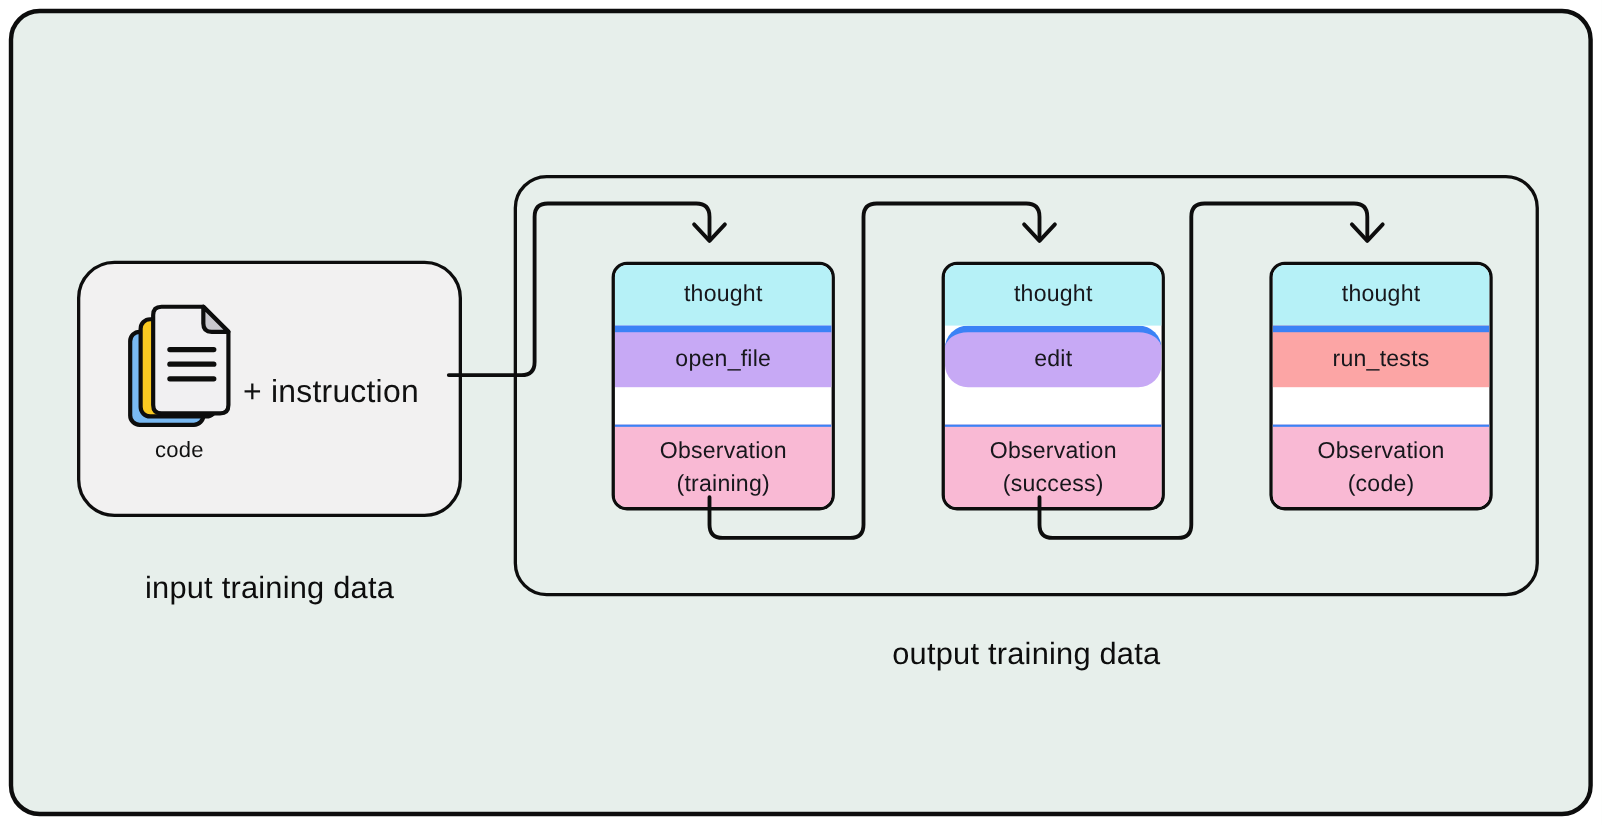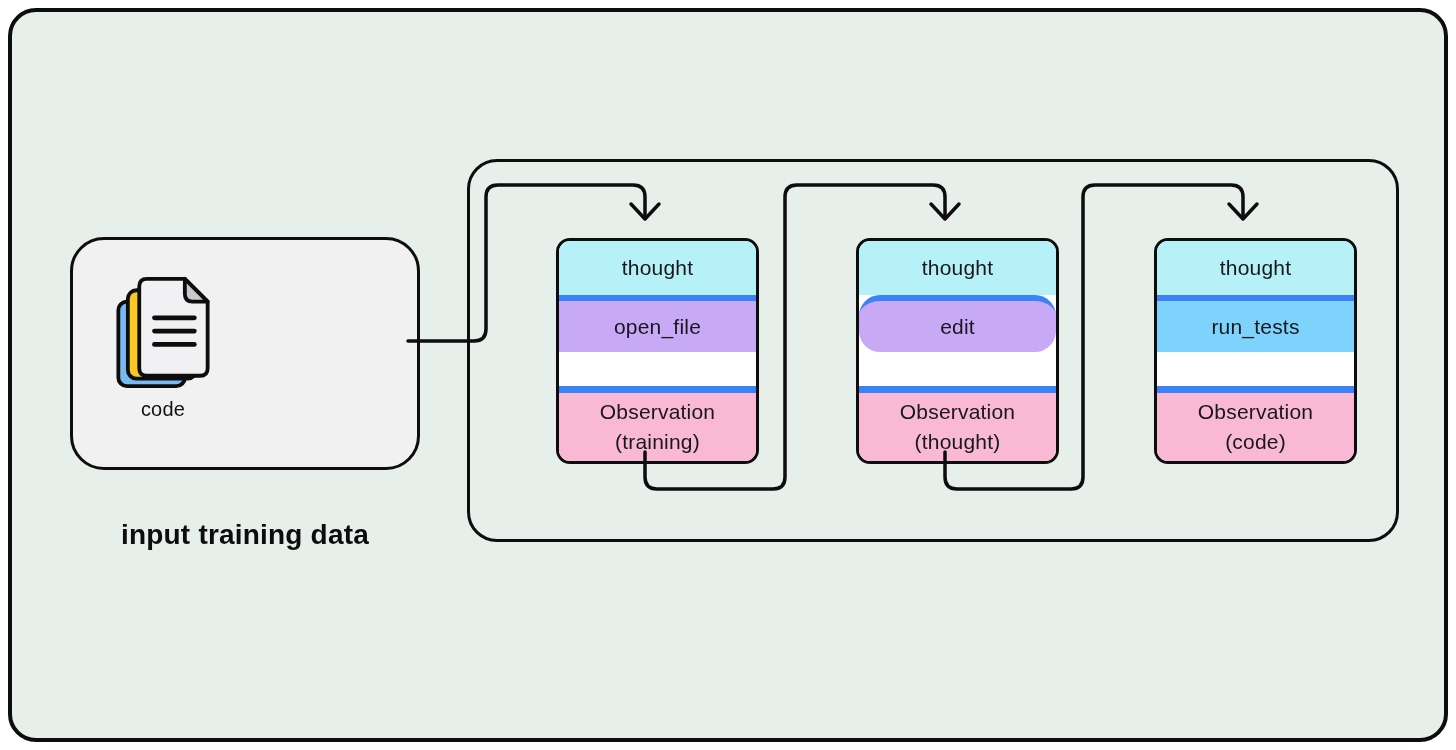--- a/index.html
+++ b/index.html
@@ -21,21 +21,21 @@
     position: absolute; left: 38px; top: 158px; width: 104px;
     text-align: center; font-size: 20px; color: #111; letter-spacing: 0.2px;
   }
   .instruction-label {
     position: absolute; left: 148px; top: 0; height: 233px; width: 192px;
     display: flex; align-items: center; justify-content: flex-start;
     font-size: 29px; color: #111; letter-spacing: 0.2px;
   }
 
   .caption {
-    position: absolute; font-size: 28px; font-weight: 700; color: #0d0d0d;
+    position: absolute; font-size: 28px; font-weight: 400; color: #0d0d0d;
     letter-spacing: 0.2px; text-align: center; white-space: nowrap;
   }
   .caption.input-caption  { left: 58px;  width: 350px; top: 507px; }
   .caption.output-caption { left: 455px; width: 932px; top: 567px; }
 
   
   .output-container {
     position: absolute; left: 455px; top: 147px; width: 932px; height: 383px;
     border: 3.5px solid #0d0d0d; border-radius: 30px; background: transparent;
   }
@@ -48,21 +48,21 @@
   }
   .card.c0 { left: 544px; }
   .card.c1 { left: 844px; }
   .card.c2 { left: 1142px; }
   .seg {
     display: flex; align-items: center; justify-content: center; text-align: center;
     font-size: 21px; color: #17171c; letter-spacing: 0.2px;
   }
   .seg.thought     { height: 66px; }
   .seg.action      { height: 67px; border-top: 6px solid #3b82f6; }
-  .seg.observation { height: 90px; border-top: 7px solid #3b82f6; flex-direction: column; line-height: 30px; margin-top: 34px; }
+  .seg.observation { height: 90px; border-top: 2px solid #3b82f6; flex-direction: column; line-height: 30px; margin-top: 34px; }
 
   .connector-layer { position: absolute; left: 0; top: 0; width: 1456px; height: 750px; pointer-events: none; }
 </style>
 </head>
 <body>
 
 <div class="stage">
   <div class="panel" style="background: rgb(231, 239, 235);">
 
     <div class="input-box" style="background: rgb(242, 241, 241);">
@@ -71,46 +71,48 @@
         <rect x="15" y="15" width="72" height="93" rx="9" fill="#f9c921" stroke="#0d0d0d" stroke-width="4"></rect>
         <path d="M 35 3 H 75 L 99 27 V 97 Q 99 105 91 105 H 35 Q 27 105 27 97 V 11 Q 27 3 35 3 Z" fill="#f1f0f2" stroke="#0d0d0d" stroke-width="4" stroke-linejoin="round"></path>
         <path d="M 75 3 V 19 Q 75 27 83 27 H 99 Z" fill="#c9c8ce" stroke="#0d0d0d" stroke-width="4" stroke-linejoin="round"></path>
         <g stroke="#0d0d0d" stroke-width="5" stroke-linecap="round">
           <line x1="43" y1="44" x2="85" y2="44"></line>
           <line x1="43" y1="58" x2="85" y2="58"></line>
           <line x1="43" y1="72" x2="85" y2="72"></line>
         </g>
       </svg>
       <div class="code-label">code</div>
+      <div class="instruction-label">+ instruction</div>
     </div>
     <div class="caption input-caption">input training data</div>
 
     <div class="output-container"></div>
+    <div class="caption output-caption">output training data</div>
 
     <div class="card c0">
       <div class="seg thought" style="background: rgb(182, 241, 247);">thought</div>
       <div class="seg action" style="background: rgb(199, 169, 245);">open_file</div>
       <div class="seg observation" style="background: rgb(249, 185, 212);">
         <span>Observation</span>
         <span>(training)</span>
       </div>
     </div>
 
     <div class="card c1">
       <div class="seg thought" style="background: rgb(182, 241, 247);">thought</div>
       <div class="seg action" style="background: rgb(199, 169, 245); border-radius: 21px;">edit</div>
       <div class="seg observation" style="background: rgb(249, 185, 212);">
         <span>Observation</span>
-        <span>(thought)</span>
+        <span>(success)</span>
       </div>
     </div>
 
     <div class="card c2">
       <div class="seg thought" style="background: rgb(182, 241, 247);">thought</div>
-      <div class="seg action" style="background: #7dd3fc;">run_tests</div>
+      <div class="seg action" style="background: #fca5a5;">run_tests</div>
       <div class="seg observation" style="background: rgb(249, 185, 212);">
         <span>Observation</span>
         <span>(code)</span>
       </div>
     </div>
   </div>
 
   <svg class="connector-layer" viewBox="0 0 1456 750">
     <g fill="none" stroke="#0d0d0d" stroke-width="3.5" stroke-linecap="round" stroke-linejoin="round">
       <path d="M 408 341 H 474 Q 486 341 486 329 V 197 Q 486 185 498 185 H 633 Q 645 185 645 197 V 216"></path>

